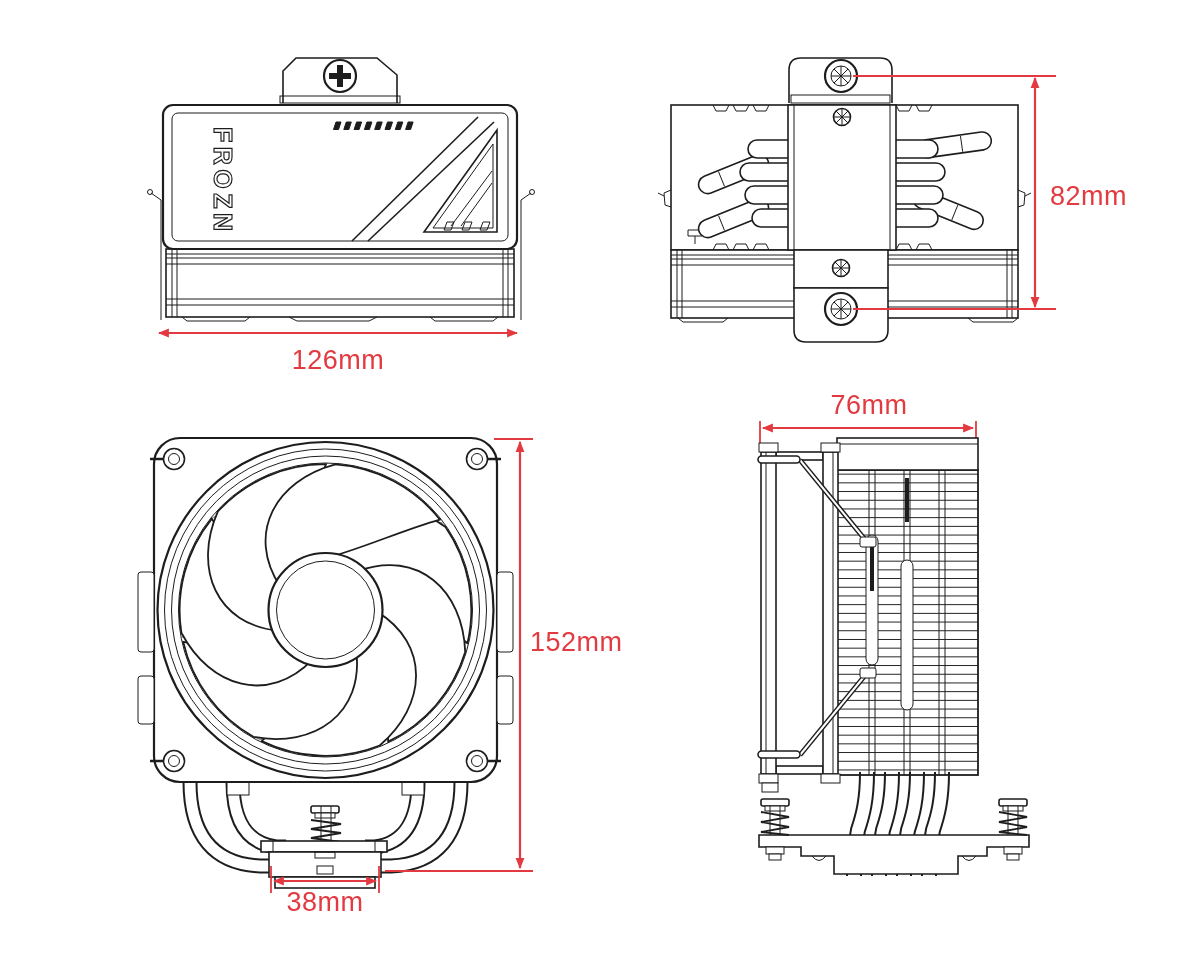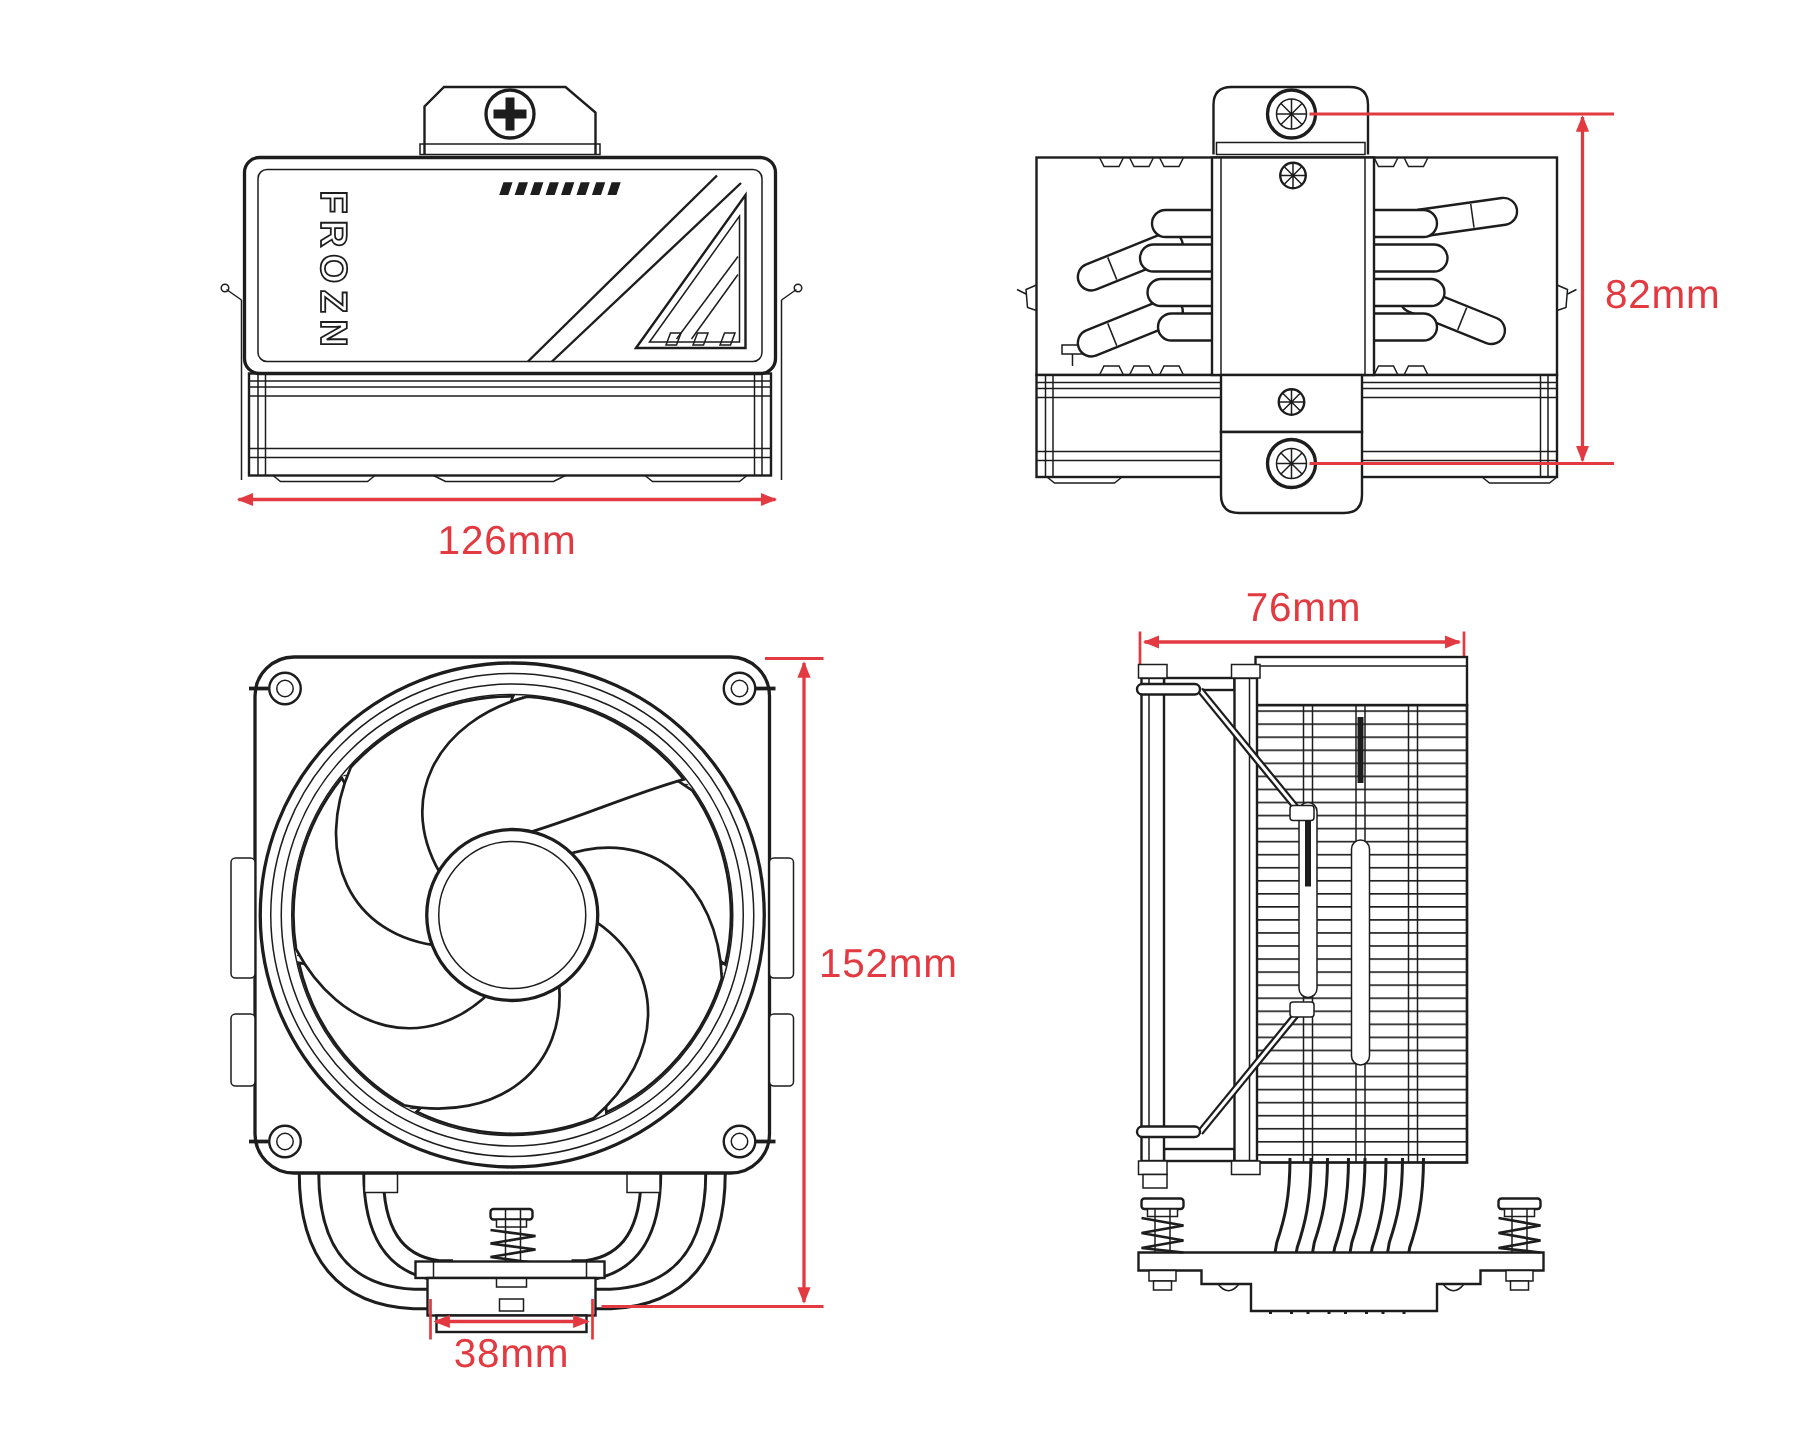--- a/index.html
+++ b/index.html
@@ -87,21 +87,21 @@
       <circle class="ln thin" cx="532" cy="192" r="2.5"></circle>
     </g>
 
     <g>
       <line class="red" x1="159" y1="333" x2="517" y2="333" stroke-width="2.2" marker-start="url(#ar1)" marker-end="url(#ar1)"></line>
       <text class="dimtxt" x="338" y="369" text-anchor="middle">126mm</text>
     </g>
   </svg>
   </div>
 
-  <div class="view" style="left:668px;top:40px">
+  <div class="view" style="left:648px;top:40px">
   <svg width="490" height="330" viewBox="660 40 490 330">
     <defs>
       <marker id="ar2" viewBox="0 0 10 9" refX="9" refY="4.5" markerWidth="11" markerHeight="10" markerUnits="userSpaceOnUse" orient="auto-start-reverse">
         <path d="M0,0.5 L10,4.5 L0,8.5 Z" fill="#e23a40"></path>
       </marker>
     </defs>
 
     <g>
       <path class="ln mid" d="M801,103 L801,70 Q801,58 813,58 L892,58 Q904,58 904,70 L904,103"></path>
       <rect class="ln thin" x="803" y="95" width="99" height="8"></rect>
@@ -184,21 +184,21 @@
 
     <g>
       <line class="red" x1="865" y1="76" x2="1068" y2="76" stroke-width="2"></line>
       <line class="red" x1="865" y1="309" x2="1068" y2="309" stroke-width="2"></line>
       <line class="red" x1="1047" y1="78" x2="1047" y2="307" stroke-width="2.2" marker-start="url(#ar2)" marker-end="url(#ar2)"></line>
       <text class="dimtxt" x="1062" y="205">82mm</text>
     </g>
   </svg>
   </div>
 
-  <div class="view" style="left:140px;top:420px">
+  <div class="view" style="left:124px;top:420px">
   <svg width="500" height="500" viewBox="140 420 500 500">
     <defs>
       <marker id="ar3" viewBox="0 0 10 9" refX="9" refY="4.5" markerWidth="11" markerHeight="10" markerUnits="userSpaceOnUse" orient="auto-start-reverse">
         <path d="M0,0.5 L10,4.5 L0,8.5 Z" fill="#e23a40"></path>
       </marker>
       <pattern id="fanhatch" width="14" height="6" patternUnits="userSpaceOnUse">
         <path d="M0,3 H14" stroke="#2a2a2a" stroke-width="0.9"></path>
         <path d="M7,0 V6" stroke="#2a2a2a" stroke-width="0.7"></path>
       </pattern>
       <path id="blade" d="M -10,-50 C 10,-110 70,-120 120,-83 A 146,146 0 0 1 142,33

